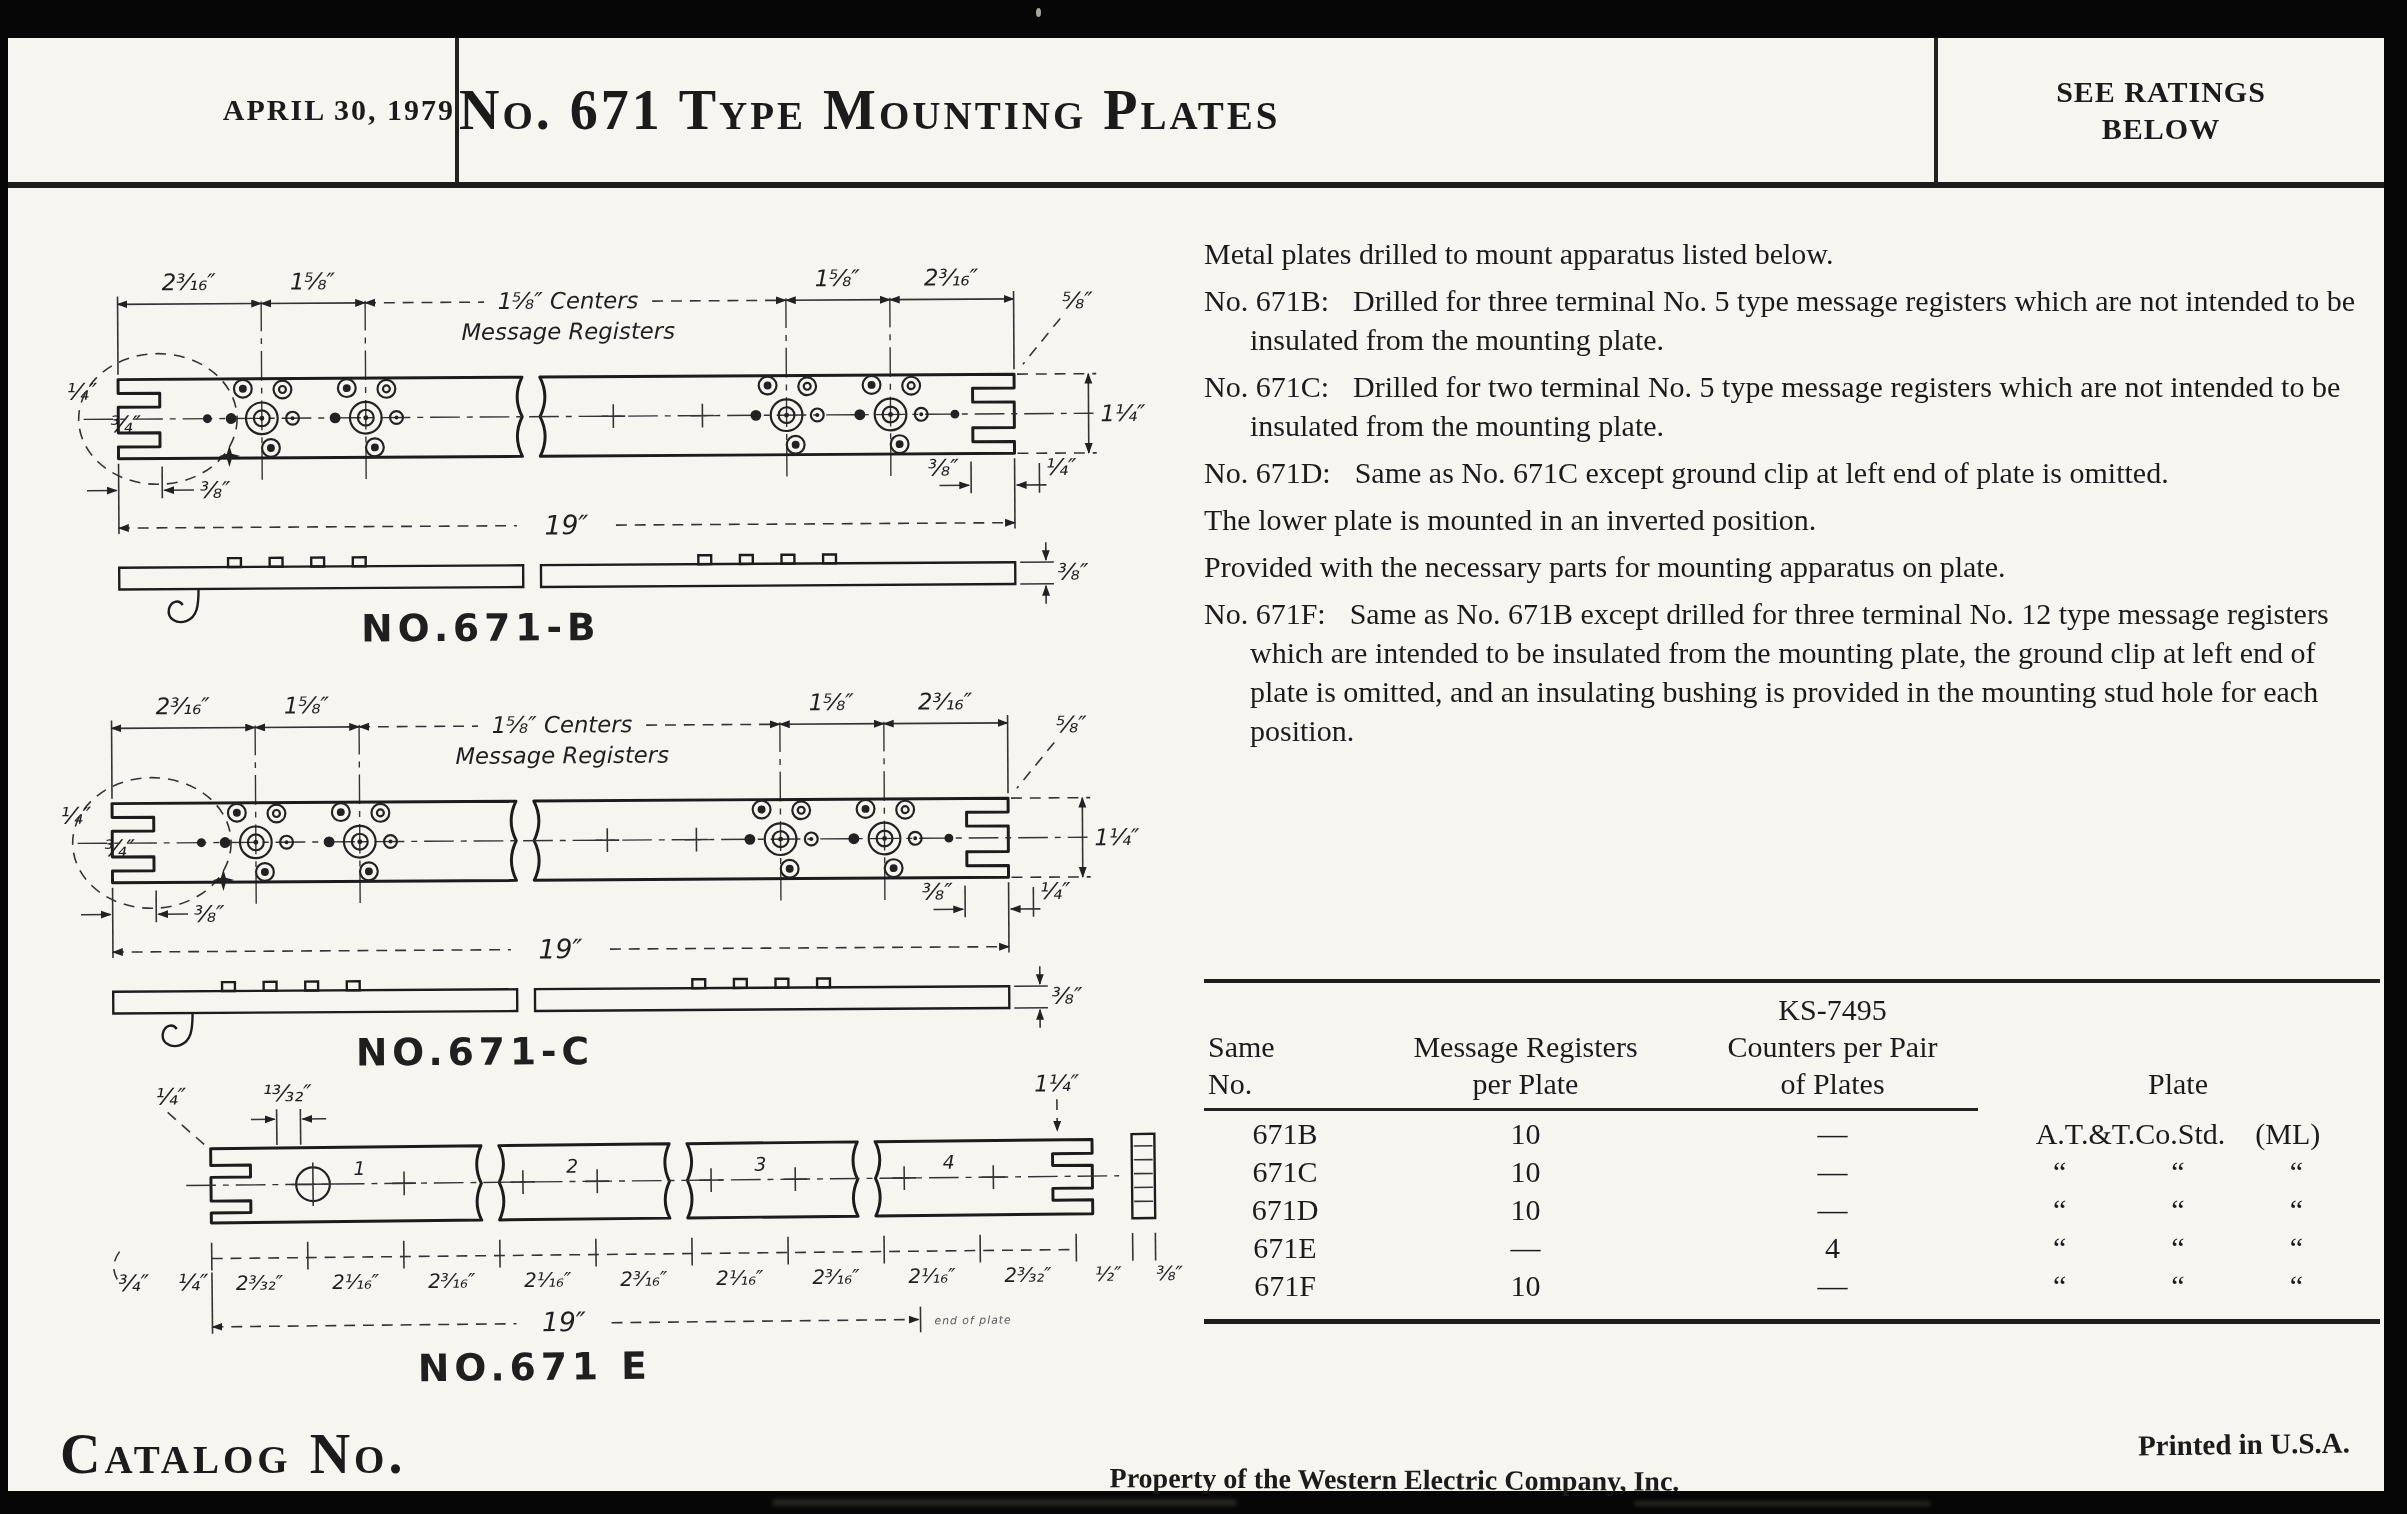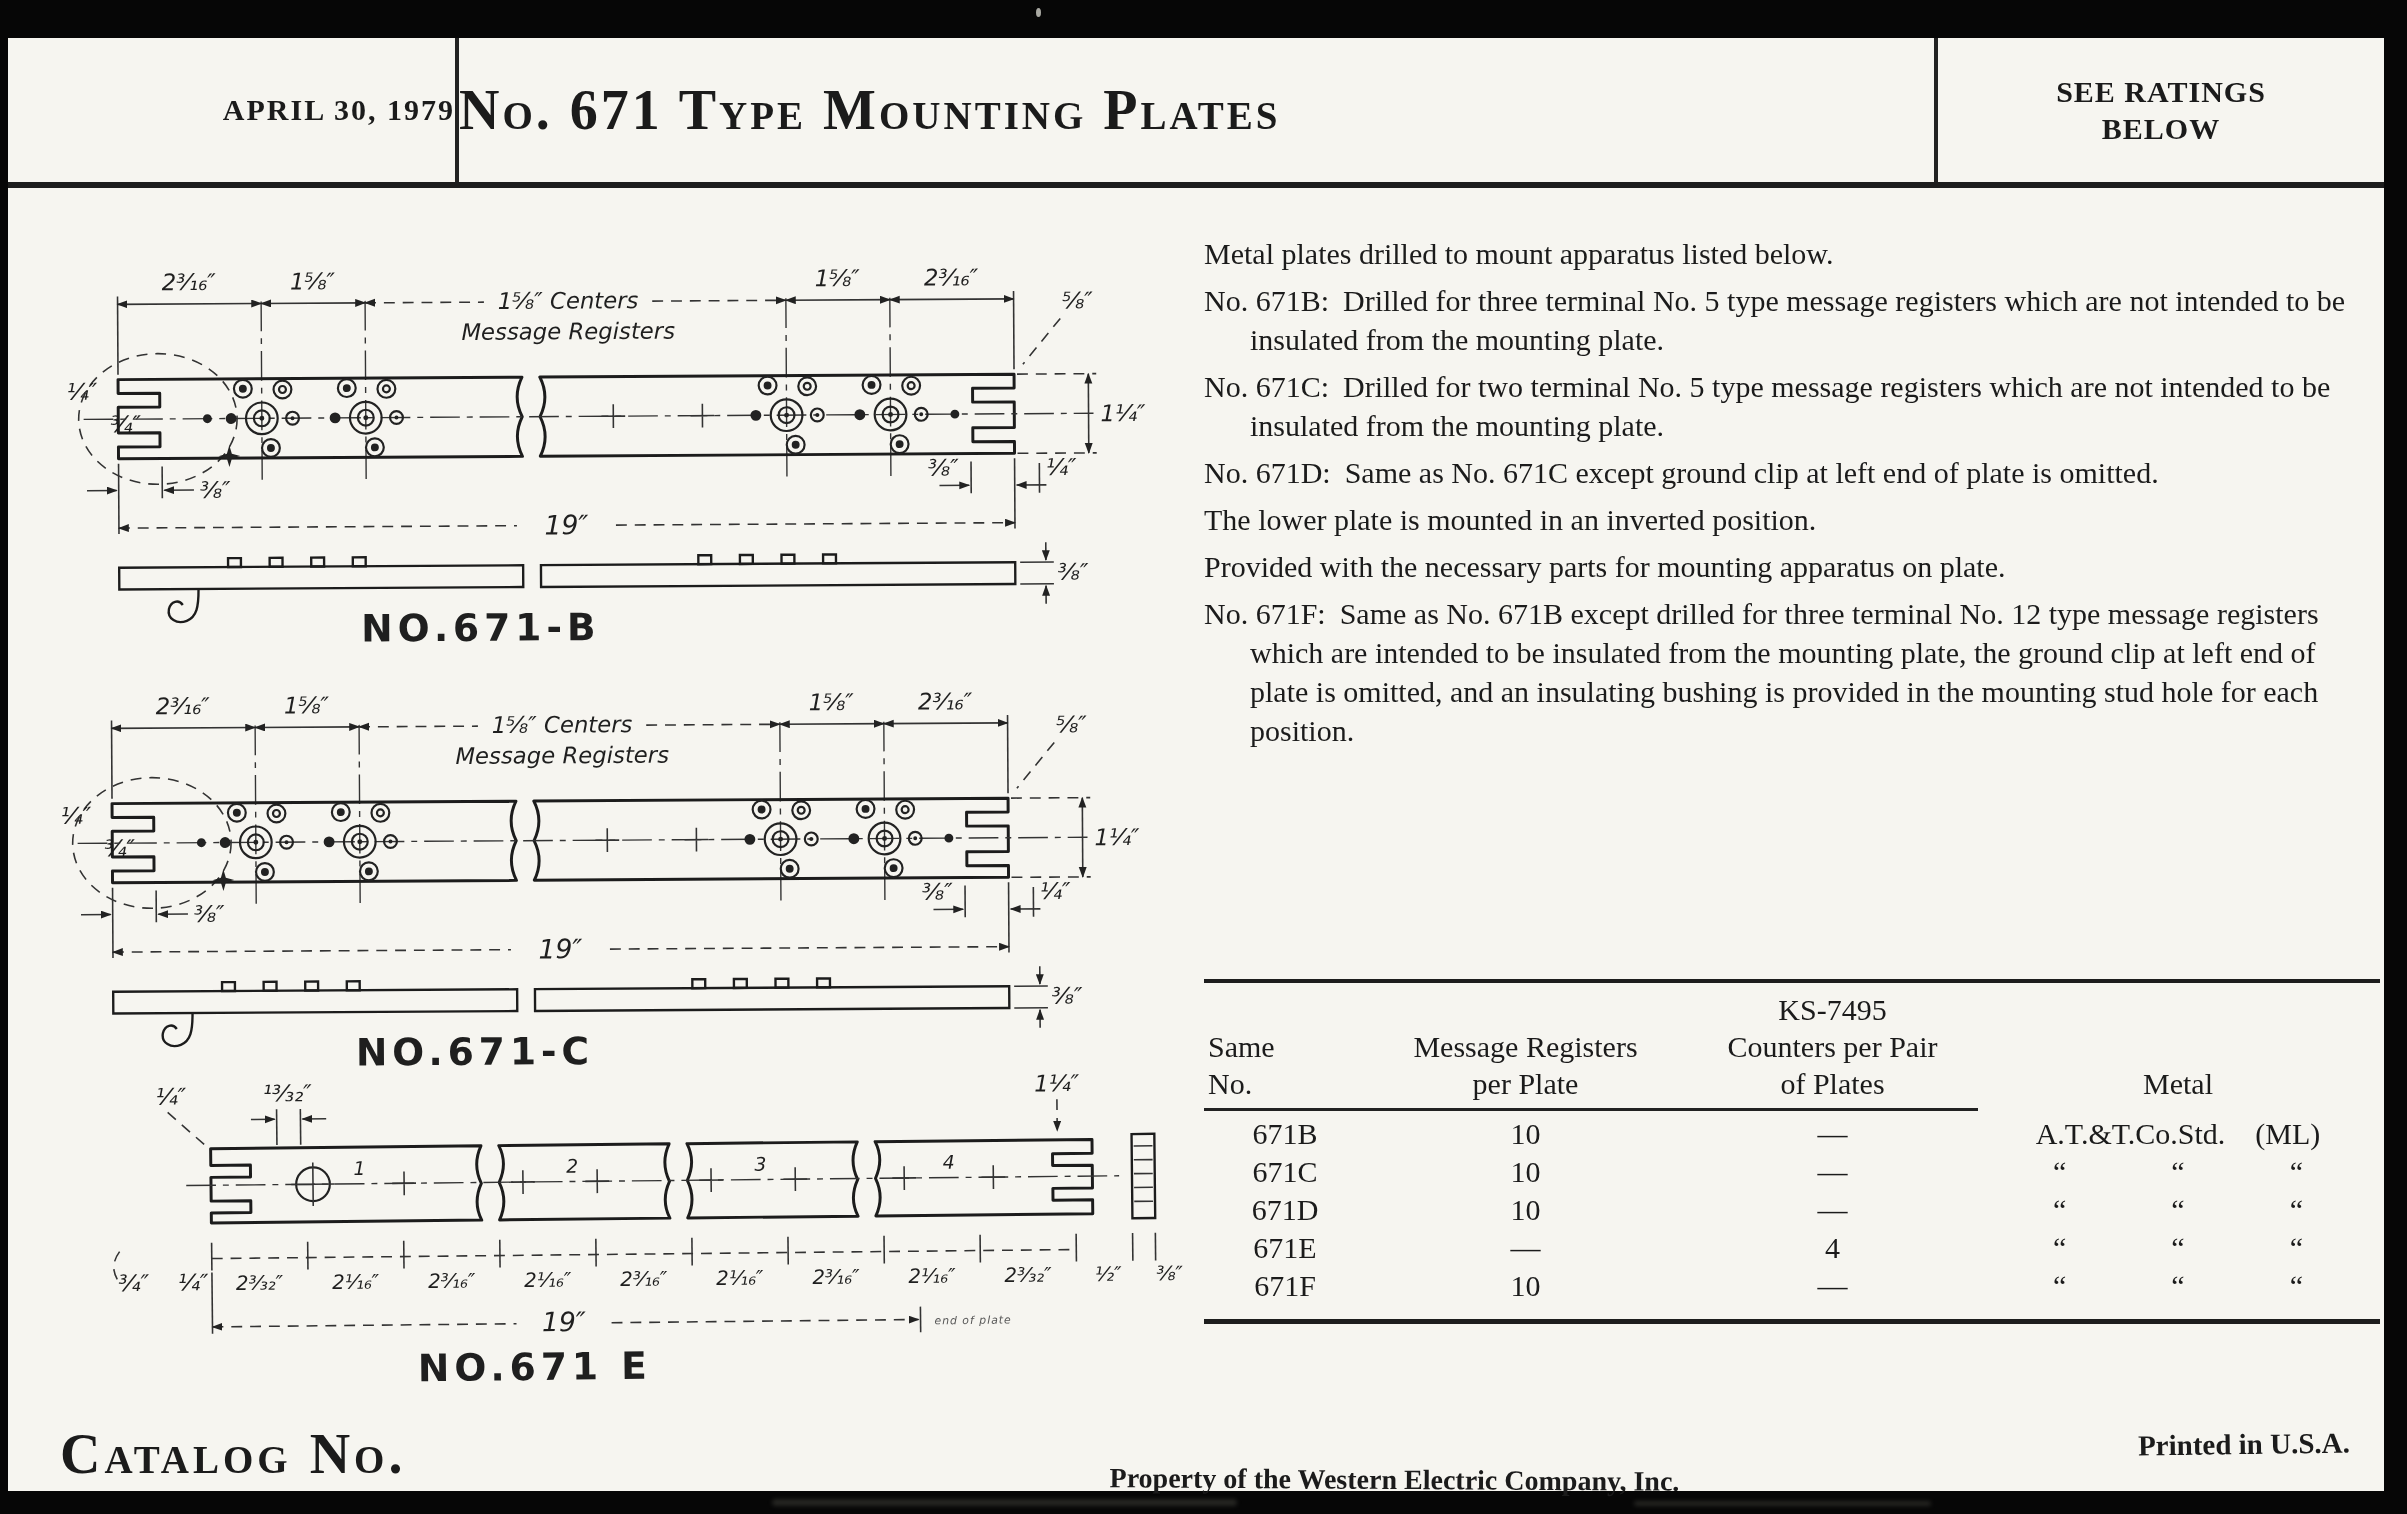--- a/index.html
+++ b/index.html
@@ -28,21 +28,21 @@
   .title{
     margin:0;font-variant:small-caps;font-weight:bold;font-size:56px;
     letter-spacing:3px;white-space:nowrap;
   }
   .ratings{font-weight:bold;font-size:30px;line-height:37px;text-align:center;width:287px;letter-spacing:1px}
 
   
   .textcol{position:absolute;left:1196px;top:196px;width:1176px;font-size:30px;line-height:39px}
   .textcol p{margin:0 0 8px 0}
   .para{padding-left:46px;text-indent:-46px}
-  .code{margin-right:14px}
+  .code{margin-right:24px}
   .subnote{margin-left:46px}
   .subnote2{margin-left:51px}
 
   
   .rtable{
     position:absolute;left:1196px;top:941px;width:1176px;
     border-top:4px solid #1d1d1d;border-bottom:5px solid #1d1d1d;
     box-sizing:border-box;padding:8px 0 14px 0;font-size:30px;
   }
   .thead,.trow{display:grid;grid-template-columns:158px 327px 287px 1fr;align-items:end}
@@ -377,21 +377,21 @@
       <div class="th">
         <div>Message Registers</div>
         <div>per Plate</div>
       </div>
       <div class="th">
         <div>KS-7495</div>
         <div>Counters per Pair</div>
         <div>of Plates</div>
       </div>
       <div class="th">
-        <div>Metal</div>
+        <div>Plate</div>
       </div>
     </div>
     <div class="head-rule"></div>
     <div class="trow">
       <div class="td td-code">671B</div>
       <div class="td">10</div>
       <div class="td">—</div>
       <div class="td">A.T.&amp;T.Co.Std.  (ML)</div>
     </div>
     <div class="trow">

